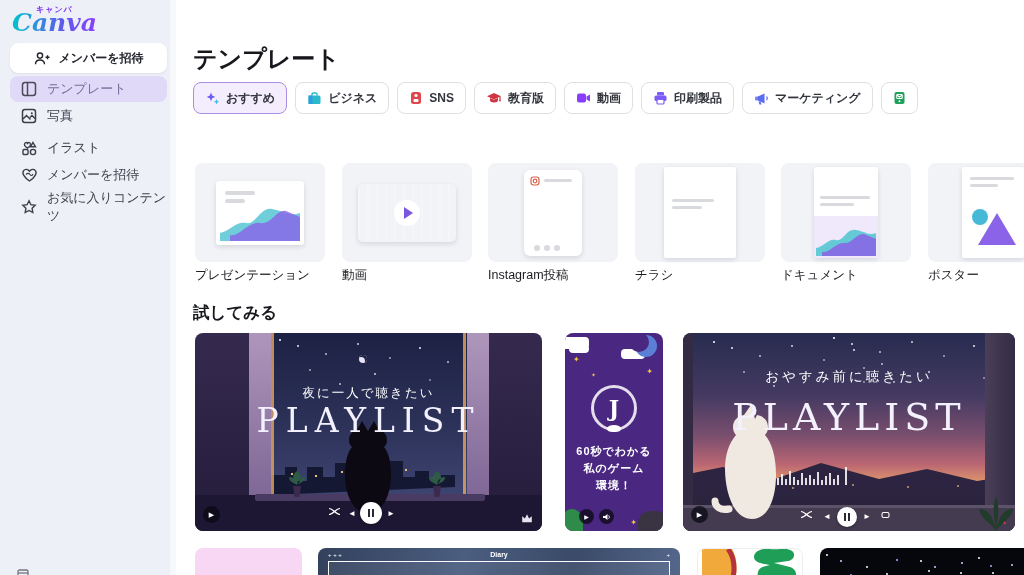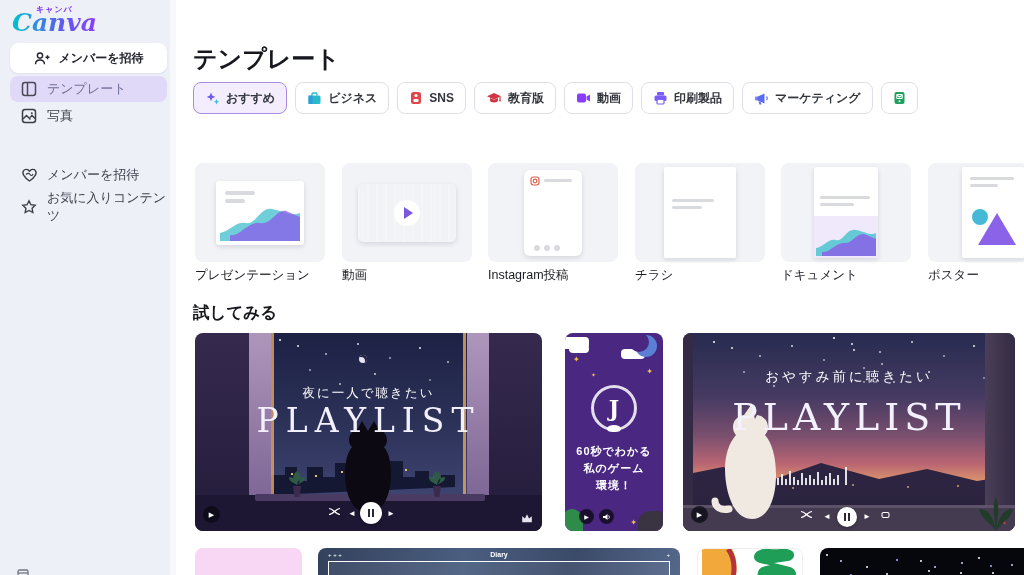--- a/index.html
+++ b/index.html
@@ -153,20 +153,31 @@
     </div>
     <div class="nav-item" style="top:103px">
       <span class="nav-icon">
         <svg width="16" height="16" viewBox="0 0 16 16" fill="none" stroke="#3c3e4a" stroke-width="1.5">
           <rect x="1.5" y="1.5" width="13" height="13" rx="2.5"></rect>
             <path d="M2 11l3.5-3.5 4 4M9 9.5l2-2 3 3"></path>
             <circle cx="10.8" cy="5.2" r="1" fill="#3c3e4a" stroke="none"></circle>
         </svg>
       </span>
       <span>写真</span>
+    </div>
+    <div class="nav-item" style="top:135px">
+      <span class="nav-icon">
+        <svg width="16" height="16" viewBox="0 0 16 16" fill="none" stroke="#3c3e4a" stroke-width="1.4">
+          <path d="M4.5 6.5C3 5.2 3.2 3 4.8 2.6c.8-.2 1.4.2 1.7.7.3-.5.9-.9 1.7-.7 1.6.4 1.8 2.6.3 3.9l-2 1.6z"></path>
+          <rect x="2" y="9.5" width="5" height="5" rx="1"></rect>
+            <circle cx="12" cy="12" r="2.6"></circle>
+            <path d="M12 2.5l2.5 4.3h-5z"></path>
+        </svg>
+      </span>
+      <span>イラスト</span>
     </div>
     <div class="nav-item" style="top:162px">
       <span class="nav-icon">
         <svg width="17" height="16" viewBox="0 0 17 16" fill="none" stroke="#3c3e4a" stroke-width="1.4">
           <path d="M8.5 14C2.5 10 .8 6 2.6 3.6 4 1.8 6.8 2 8.5 4.2 10.2 2 13 1.8 14.4 3.6 16.2 6 14.5 10 8.5 14z"></path>
           <path d="M5 7.5c1.5-1.5 3-1.5 4 0s2.5 1.2 3-.5" stroke-width="1.1"></path>
         </svg>
       </span>
       <span>メンバーを招待</span>
     </div>

